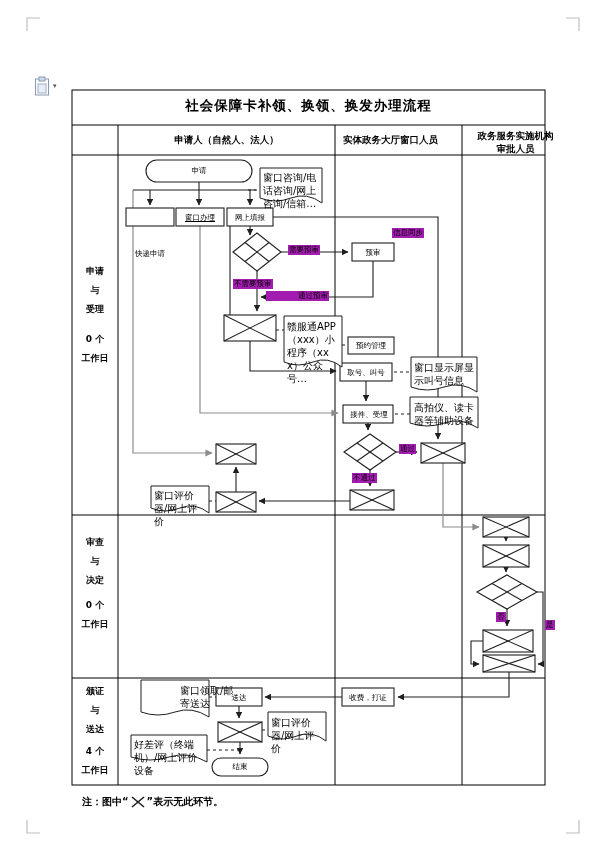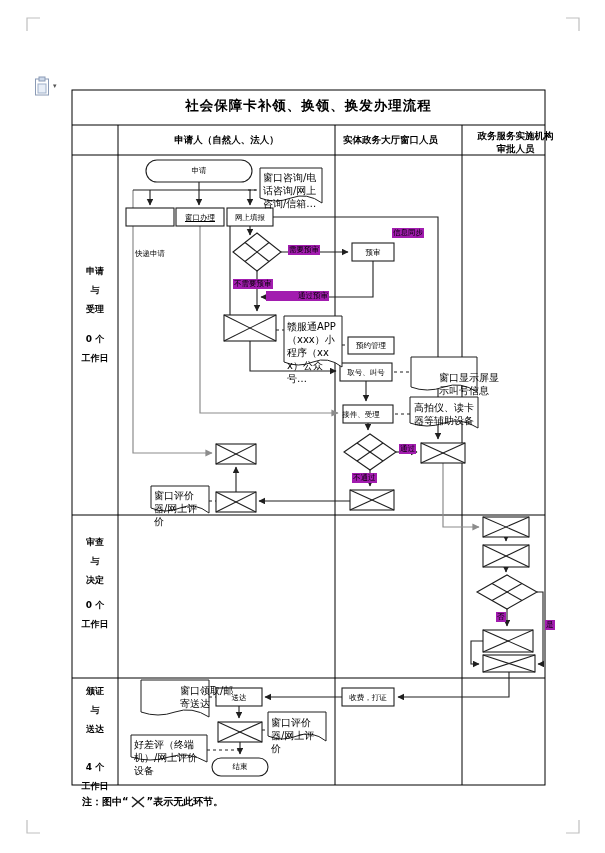--- a/index.html
+++ b/index.html
@@ -217,47 +217,47 @@
   <div class="abs stage" style="top:330px;">0 个
 工作日</div>
   <div class="abs stage" style="top:533px;">审查
 与
 决定</div>
   <div class="abs stage" style="top:596px;">0 个
 工作日</div>
   <div class="abs stage" style="top:682px;">颁证
 与
 送达</div>
-  <div class="abs stage" style="top:742px;margin-top:16px;">4 个
+  <div class="abs stage" style="top:742px;">4 个
 工作日</div>
 
   <div class="abs nodelbl" style="left:146px;top:166px;width:106px;">申请</div>
   <div class="abs nodelbl" style="left:126px;top:213px;width:48px;margin-top:36px;">快递申请</div>
   <div class="abs nodelbl" style="left:176px;top:213px;width:48px;text-decoration:underline;">窗口办理</div>
   <div class="abs nodelbl" style="left:227px;top:213px;width:46px;">网上填报</div>
   <div class="abs nodelbl" style="left:352px;top:248px;width:42px;">预审</div>
   <div class="abs nodelbl" style="left:348px;top:341px;width:46px;">预约管理</div>
   <div class="abs nodelbl" style="left:340px;top:368px;width:52px;">取号、叫号</div>
-  <div class="abs nodelbl" style="left:335px;top:410px;width:52px;">接件、受理</div>
+  <div class="abs nodelbl" style="left:343px;top:410px;width:52px;">接件、受理</div>
   <div class="abs nodelbl" style="left:342px;top:693px;width:52px;">收费，打证</div>
   <div class="abs nodelbl" style="left:216px;top:693px;width:46px;">送达</div>
   <div class="abs nodelbl" style="left:212px;top:762px;width:56px;">结束</div>
 
   <div class="abs edgelbl" style="left:288px;top:245px;">需要预审</div>
   <div class="abs edgelbl" style="left:233px;top:279px;">不需要预审</div>
   <div class="abs edgelbl" style="left:266px;top:291px;padding-left:32px;">通过预审</div>
   <div class="abs edgelbl" style="left:392px;top:228px;">信息同步</div>
   <div class="abs edgelbl" style="left:399px;top:444px;">通过</div>
   <div class="abs edgelbl" style="left:352px;top:473px;">不通过</div>
   <div class="abs edgelbl" style="left:496px;top:612px;">否</div>
   <div class="abs edgelbl" style="left:545px;top:620px;">是</div>
 
   <div class="abs note" style="left:263px;top:171px;width:56px;">窗口咨询/电话咨询/网上咨询/信箱…</div>
   <div class="abs note" style="left:287px;top:320px;width:52px;">赣服通APP（xxx）小程序（xxx）公众号…</div>
-  <div class="abs note" style="left:414px;top:371px;width:60px;margin-left:25px;">窗口显示屏显示叫号信息</div>
+  <div class="abs note" style="left:414px;top:361px;width:60px;">窗口显示屏显示叫号信息</div>
   <div class="abs note" style="left:413px;top:401px;width:62px;text-align:center;">高拍仪、读卡器等辅助设备</div>
   <div class="abs note" style="left:154px;top:489px;width:52px;">窗口评价器/网上评价</div>
   <div class="abs note" style="left:144px;top:684px;width:62px;margin-left:36px;">窗口领取/邮寄送达</div>
   <div class="abs note" style="left:271px;top:716px;width:52px;">窗口评价器/网上评价</div>
   <div class="abs note" style="left:134px;top:738px;width:70px;">好差评（终端机）/网上评价设备</div>
 
   <div class="abs footnote">
     <span>注：图中“</span>
     <svg width="14" height="12" viewBox="0 0 14 12">
       <line x1="1" y1="1" x2="13" y2="11" stroke="#1f1f1f" stroke-width="1.6"></line>

